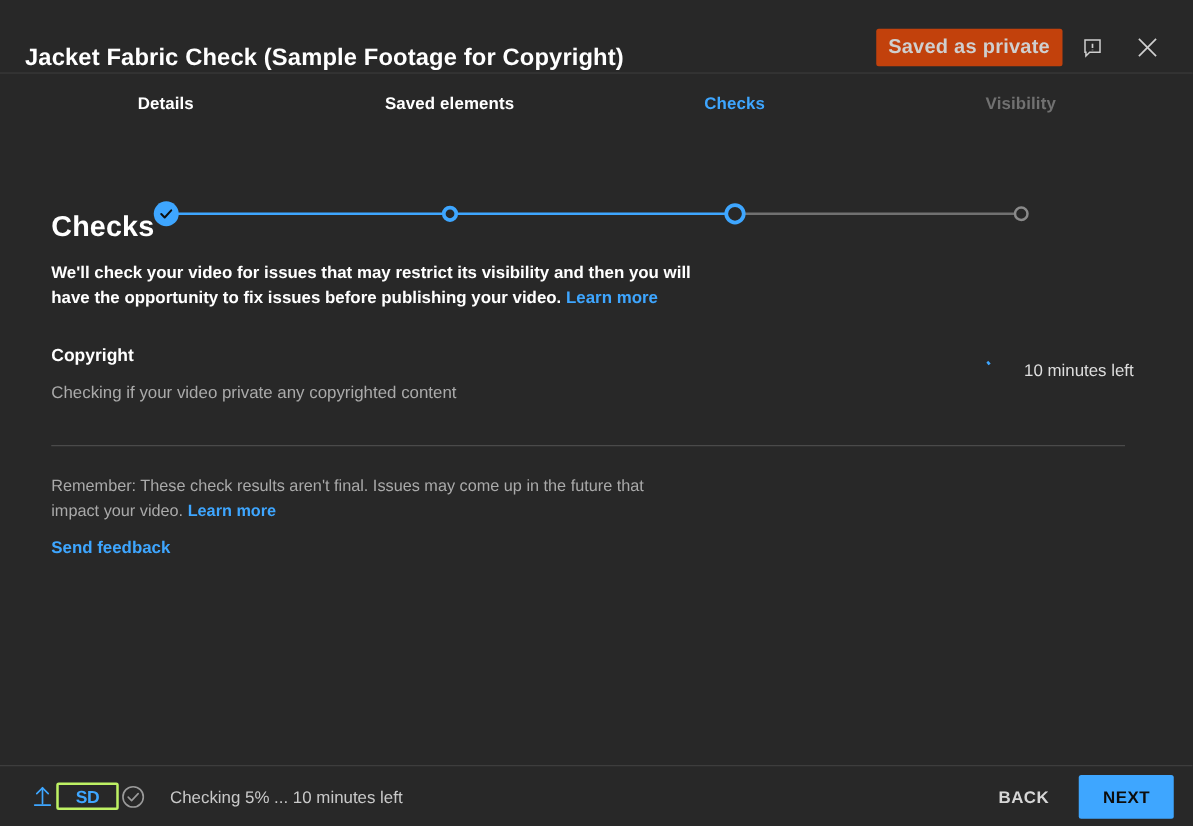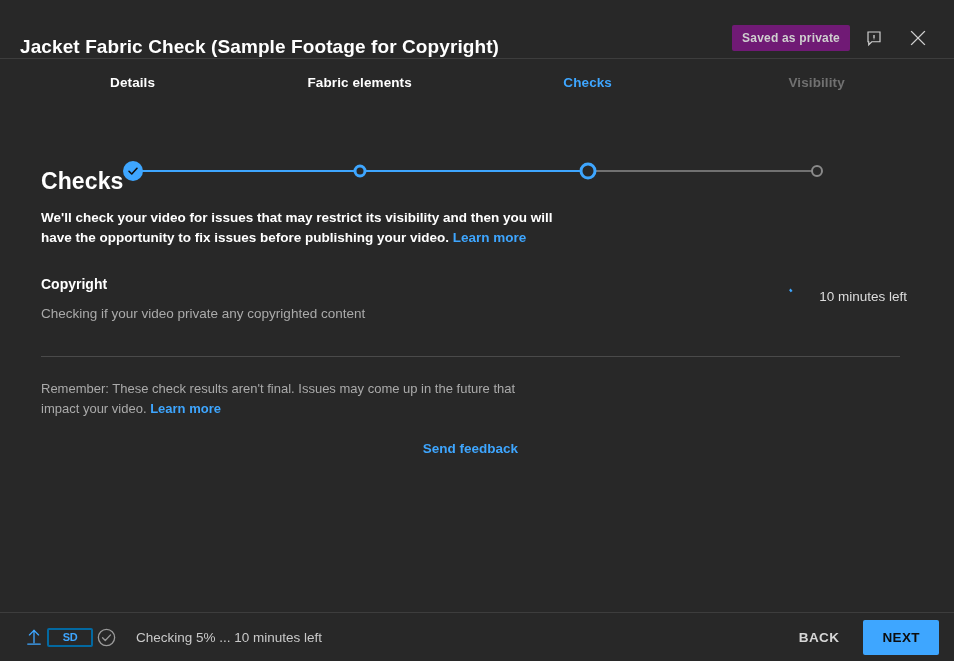--- a/index.html
+++ b/index.html
@@ -47,23 +47,23 @@
     text-overflow: ellipsis;
     flex: 1 1 auto;
   }
   .header-right {
     display: flex;
     align-items: center;
     gap: 4px;
     flex: 0 0 auto;
   }
   .save-state {
-    background: #701a75;
+    background: #c2410c;
     color: #cfcfcf;
-    font-size: 12px;
+    font-size: 16px;
     font-weight: bold;
     padding: 6px 10px;
     border-radius: 2px;
     white-space: nowrap;
     letter-spacing: .2px;
   }
   .icon-btn {
     width: 40px;
     height: 40px;
     display: flex;
@@ -223,22 +223,22 @@
   }
 
   .remember {
     margin: 22px 0 0 0;
     font-size: 13px;
     line-height: 20px;
     color: #aaaaaa;
     max-width: 500px;
   }
   .feedback-row {
-    margin-top: 20px;
-    text-align: center;
+    margin-top: 10px;
+    text-align: left;
     padding-right: 10px;
   }
   .feedback-link {
     font-size: 13.5px;
     color: #3ea6ff;
     font-weight: bold;
     cursor: pointer;
     text-decoration: none;
   }
 
@@ -261,23 +261,23 @@
   }
   .f-icon {
     width: 36px;
     height: 36px;
     display: flex;
     align-items: center;
     justify-content: center;
     flex: 0 0 auto;
   }
   .sd-badge {
-    border: 2px solid #0369a1;
+    border: 2px solid #bef264;
     color: #3ea6ff;
-    font-size: 11px;
+    font-size: 14px;
     font-weight: bold;
     line-height: 1;
     padding: 2px 14px;
     border-radius: 2px;
     letter-spacing: -.3px;
   }
   .upload-status {
     font-size: 13.5px;
     color: #c9c9c9;
     margin-left: 12px;
@@ -336,21 +336,21 @@
           <line x1="19.5" y1="4.5" x2="4.5" y2="19.5"></line>
         </svg>
       </button>
     </div>
   </div>
 
   <div class="stepper-wrap">
     <div class="stepper">
       <div class="step-labels">
         <div class="step-label" style="left:13.9%">Details</div>
-        <div class="step-label" style="left:37.7%">Fabric elements</div>
+        <div class="step-label" style="left:37.7%">Saved elements</div>
         <div class="step-label current" style="left:61.6%">Checks</div>
         <div class="step-label disabled" style="left:85.6%">Visibility</div>
       </div>
 
       <div class="track done" style="left:13.9%; width:47.7%;"></div>
       <div class="track" style="left:61.6%; width:24.0%;"></div>
 
       <div class="node complete" style="left:13.9%">
         <svg width="12" height="12" viewBox="0 0 24 24" fill="none" stroke="#0f0f0f" stroke-width="3.2" stroke-linecap="round" stroke-linejoin="round">
           <polyline points="4,12.5 9.5,18 20,6.5"></polyline>

